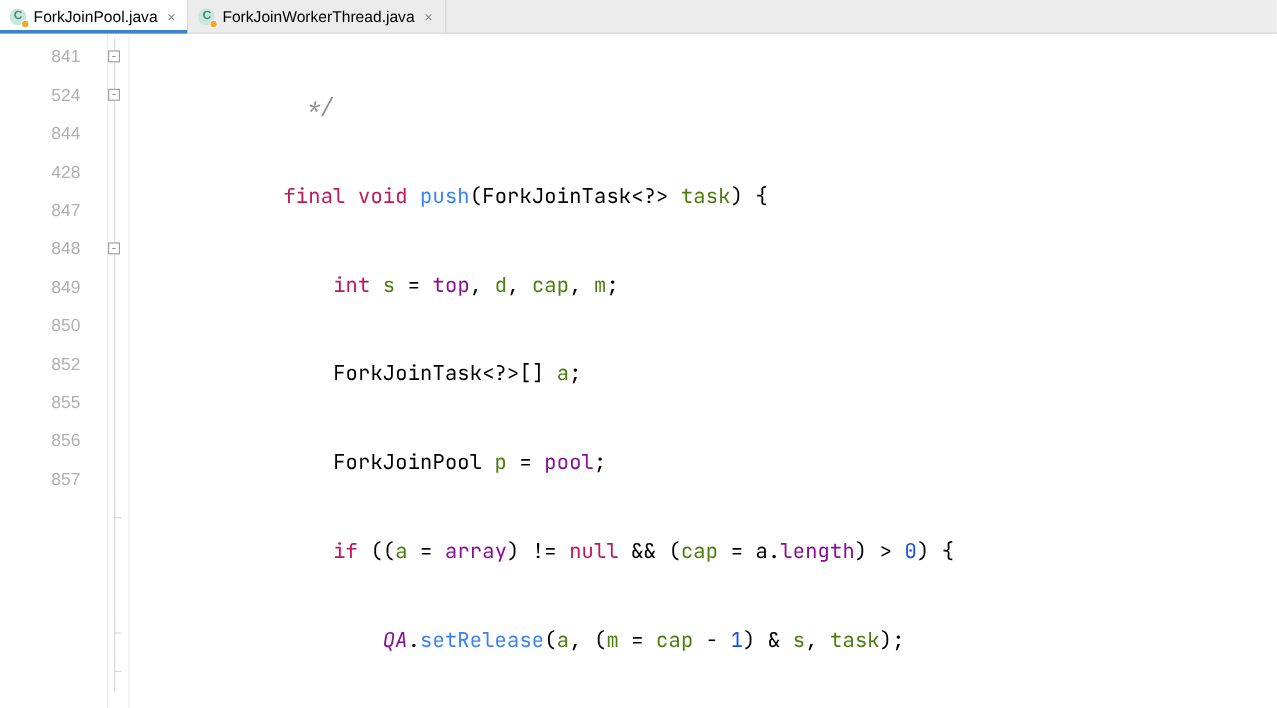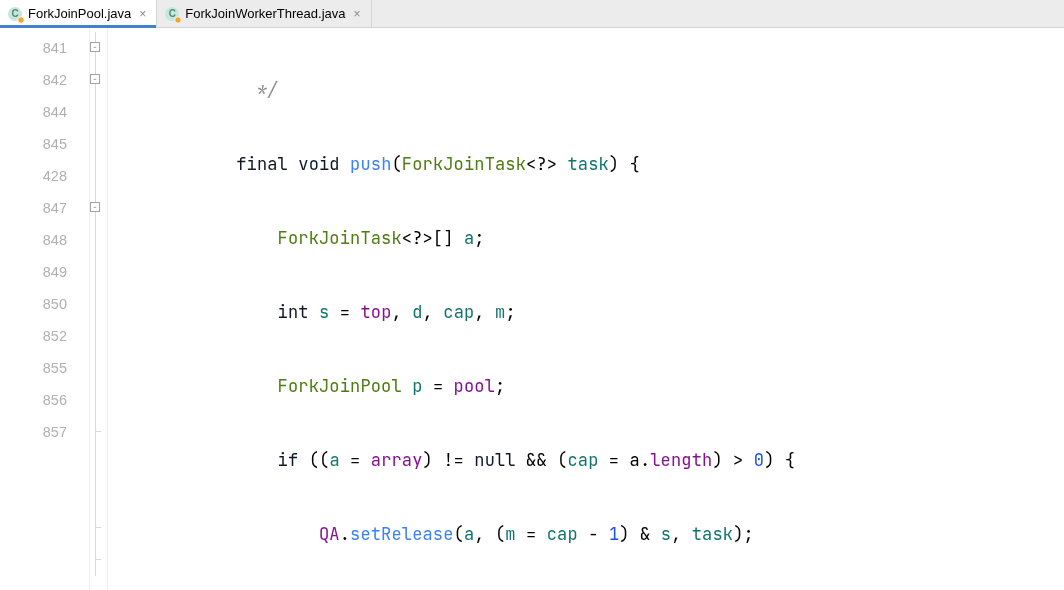--- a/index.html
+++ b/index.html
@@ -127,25 +127,25 @@
       padding-top: 4px;
       white-space: pre;
     }
     .code-line {
       height: 32px;
       line-height: 32px;
       padding-left: 4px;
       font-size: 17px;
       letter-spacing: 0.15px;
     }
-    .kw { color: #0f172a; }
-    .type { color: #4d7c0f; }
-    .ident { color: #0f766e; }
+    .kw { color: #be185d; }
+    .type { color: #000000; }
+    .ident { color: #4d7c0f; }
     .field { color: #871094; }
-    .staticf { color: #871094; }
+    .staticf { color: #871094; font-style: italic; }
     .method { color: #3b82f6; }
     .num { color: #1750EB; }
     .comment { color: #8C8C8C; font-style: italic; }
   </style>
 </head>
 <body>
 
 <div class="tabs">
   <div class="tab active">
     <span class="tab-icon">
@@ -165,23 +165,22 @@
         </svg>
     </span>
     <span>ForkJoinWorkerThread.java</span>
     <span class="tab-close">×</span>
   </div>
 </div>
 
 <div class="editor">
   <div class="gutter">
     <div class="line-num">841</div>
-    <div class="line-num">842</div>
+    <div class="line-num">524</div>
     <div class="line-num">844</div>
-    <div class="line-num">845</div>
     <div class="line-num">428</div>
     <div class="line-num">847</div>
     <div class="line-num">848</div>
     <div class="line-num">849</div>
     <div class="line-num">850</div>
     <div class="line-num">852</div>
     <div class="line-num">855</div>
     <div class="line-num">856</div>
     <div class="line-num">857</div>
   </div>
@@ -242,22 +241,22 @@
       </div>
     <div class="fold-cell">
         <div class="fold-line"></div>
         <div class="fold-end"></div>
       </div>
   </div>
 
   <div class="code">
     <div class="code-line">              <span class="comment">*/</span></div>
     <div class="code-line">            <span class="kw">final</span> <span class="kw">void</span> <span class="method">push</span>(<span class="type">ForkJoinTask</span>&lt;?&gt; <span class="ident">task</span>) {</div>
+    <div class="code-line">                <span class="kw">int</span> <span class="ident">s</span> = <span class="field">top</span>, <span class="ident">d</span>, <span class="ident">cap</span>, <span class="ident">m</span>;</div>
     <div class="code-line">                <span class="type">ForkJoinTask</span>&lt;?&gt;[] <span class="ident">a</span>;</div>
-    <div class="code-line">                <span class="kw">int</span> <span class="ident">s</span> = <span class="field">top</span>, <span class="ident">d</span>, <span class="ident">cap</span>, <span class="ident">m</span>;</div>
     <div class="code-line">                <span class="type">ForkJoinPool</span> <span class="ident">p</span> = <span class="field">pool</span>;</div>
     <div class="code-line">                <span class="kw">if</span> ((<span class="ident">a</span> = <span class="field">array</span>) != <span class="kw">null</span> &amp;&amp; (<span class="ident">cap</span> = a.<span class="field">length</span>) &gt; <span class="num">0</span>) {</div>
     <div class="code-line">                    <span class="staticf">QA</span>.<span class="method">setRelease</span>(<span class="ident">a</span>, (<span class="ident">m</span> = <span class="ident">cap</span> - <span class="num">1</span>) &amp; <span class="ident">s</span>, <span class="ident">task</span>);</div>
     
     
     
     
     
     
     

